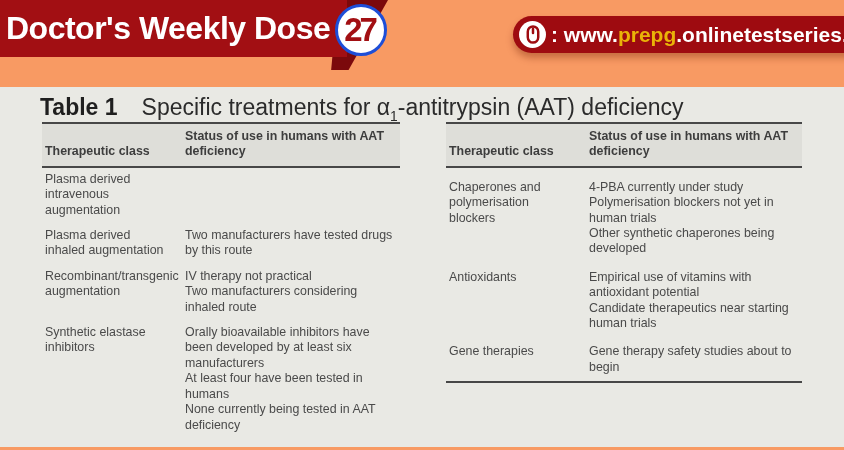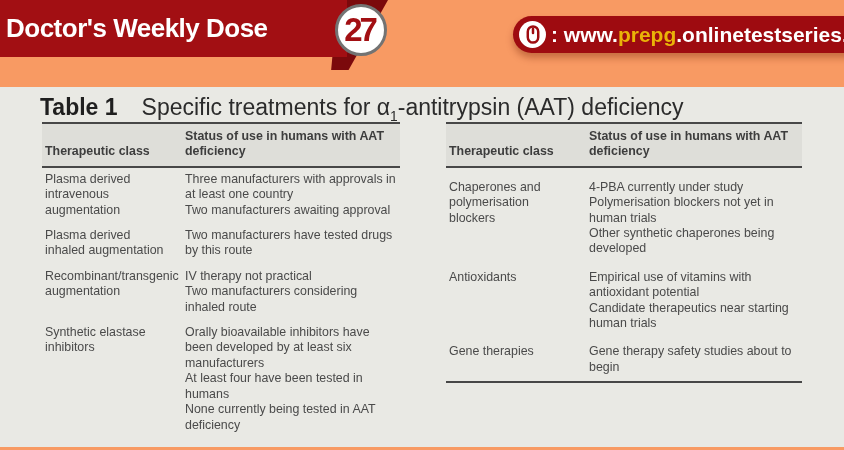--- a/index.html
+++ b/index.html
@@ -8,31 +8,31 @@
     position:relative; width:844px; height:450px;
     background:#F89A63; overflow:hidden;
   }
 
   
   .banner {
     position:absolute; left:0; top:0; width:347px; height:57px;
     background:#A20F13; display:flex; align-items:center; z-index:2;
   }
   .banner-title {
-    color:#ffffff; font-weight:bold; font-size:26px;
+    color:#ffffff; font-weight:bold; font-size:32px;
     padding-left:6px; white-space:nowrap; letter-spacing:-0.5px;
   }
   .banner-wedge {
     position:absolute; left:330px; top:0; width:58px; height:70px;
     background:#7B090C; z-index:1;
     clip-path:polygon(13% 0, 100% 0, 32% 100%, 2% 100%);
   }
   .episode-badge {
     position:absolute; left:335px; top:4px; width:52px; height:52px;
-    background:#ffffff; border:3px solid #737373; border-radius:50%;
+    background:#ffffff; border:3px solid #1d4ed8; border-radius:50%;
     display:flex; align-items:center; justify-content:center; z-index:3;
   }
   .episode-badge span {
     color:#A20F13; font-size:33px; font-weight:bold; letter-spacing:-3px;
     padding-right:3px; text-shadow:-2px 0 0 #ffffff;
   }
 
   
   .url-pill {
     position:absolute; left:513px; top:16px; height:37px; width:380px;
@@ -112,24 +112,20 @@
       <span class="fig-label">Table 1</span><span class="fig-text"><span>Specific treatments for α</span><sub>1</sub><span>-antitrypsin (AAT) deficiency</span></span>
     </div>
 
     <div class="ttable left">
       <div class="thead">
         <div class="c1">Therapeutic class</div>
         <div class="c2">Status of use in humans with AAT deficiency</div>
       </div>
       <div class="trow first">
         <div class="c1">Plasma derived intravenous augmentation</div>
-        <div class="c2">
-          <div>Three manufacturers with approvals in at least one country</div>
-          <div>Two manufacturers awaiting approval</div>
-        </div>
       </div>
       <div class="trow">
         <div class="c1">Plasma derived inhaled augmentation</div>
         <div class="c2">
           <div>Two manufacturers have tested drugs by this route</div>
         </div>
       </div>
       <div class="trow">
         <div class="c1">Recombinant/transgenic augmentation</div>
         <div class="c2">

